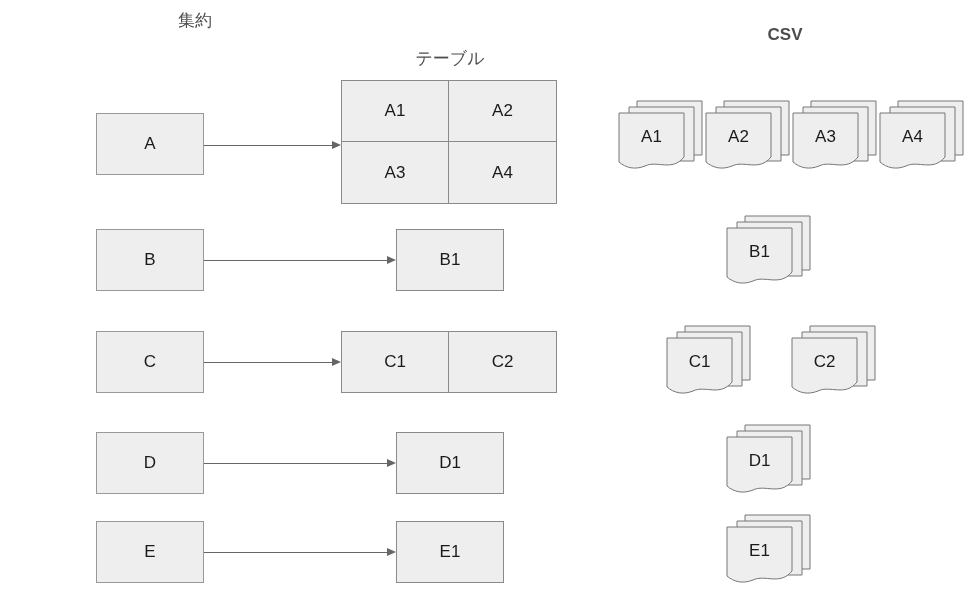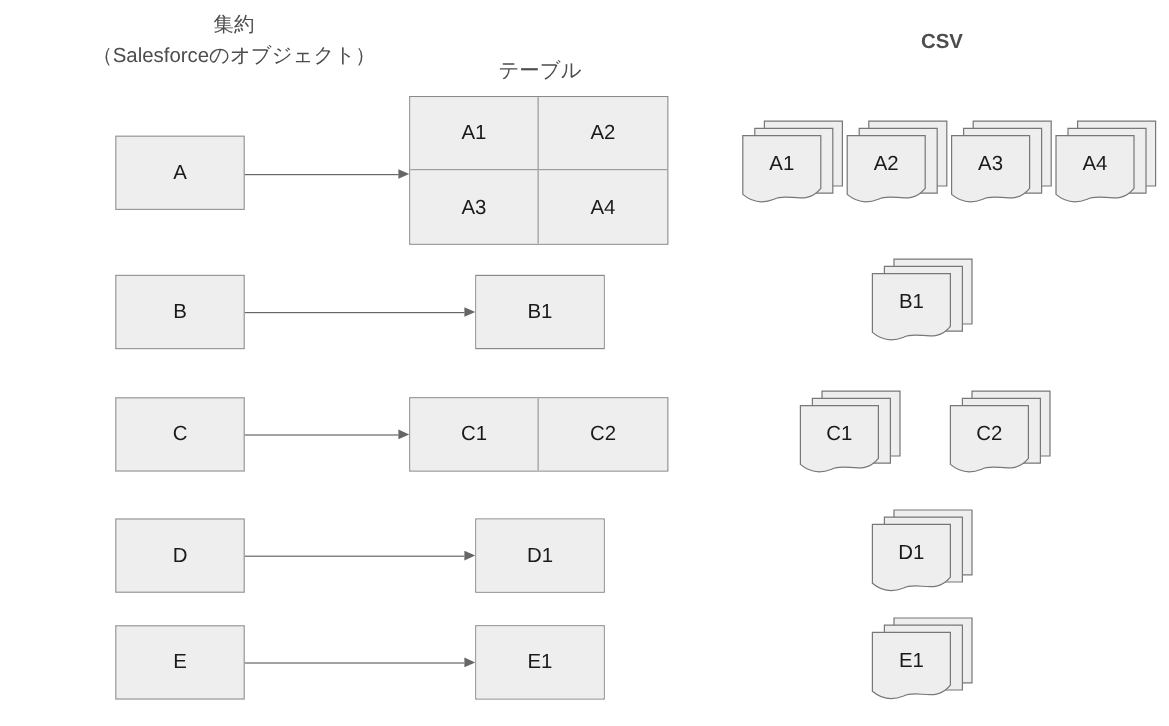--- a/index.html
+++ b/index.html
@@ -112,21 +112,20 @@
     pointer-events: none;
   }
 </style>
 </head>
 <body>
 
 <div id="canvas">
 
   <div class="col-header" id="header-aggregate">
     <span>集約</span>
-    <span class="hdr-line2">（Salesforceのオブジェクト）</span>
   </div>
   <div class="col-header" id="header-table">テーブル</div>
   <div class="col-header" id="header-csv">CSV</div>
 
   <div class="box" style="left:96px; top:113px; width:108px; height:62px;">
     <span>A</span>
   </div>
 
   <div class="arrow" style="left:204px; top:137px; width:137px; height:16px;">
     <div class="shaft" style="width:128px;"></div>

